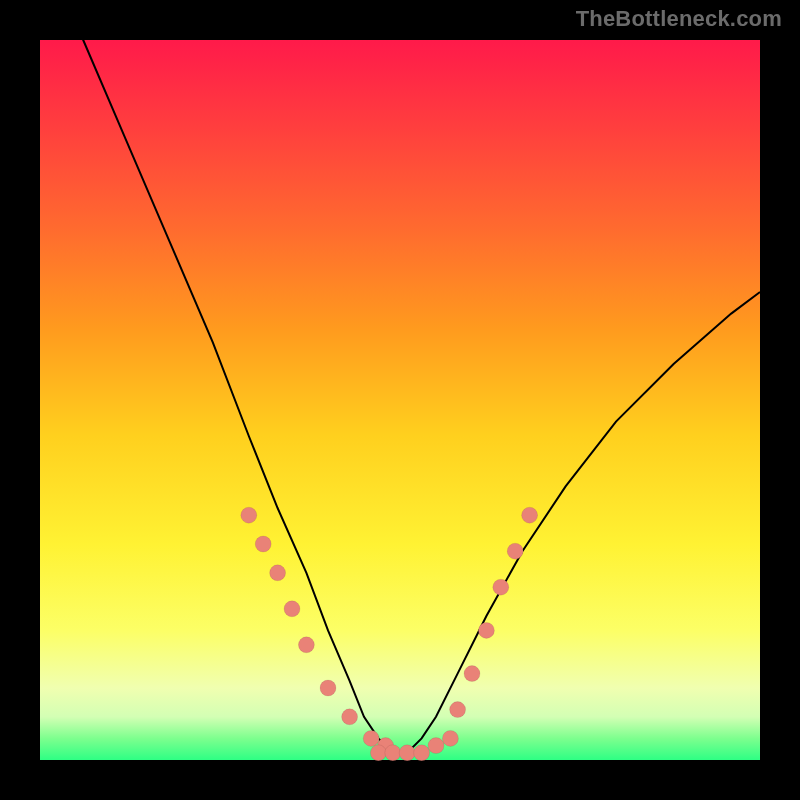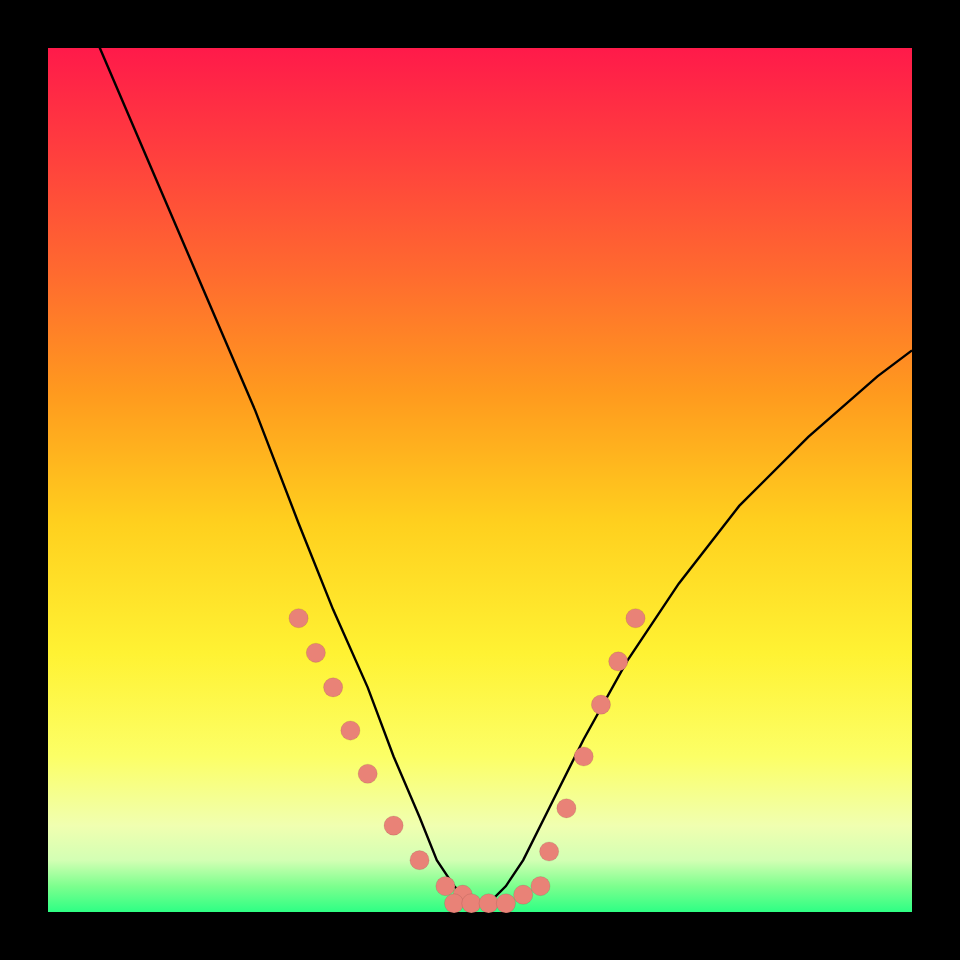--- a/index.html
+++ b/index.html
@@ -62,20 +62,21 @@
   .dot {
     fill: #e98277;
     stroke: rgba(0,0,0,0.15);
     stroke-width: 0.5;
   }
 </style>
 </head>
 <body>
 
 <div class="wrap">
+  <div class="wm">TheBottleneck.com</div>
   <div class="plot">
     <svg class="curve" viewBox="0 0 720 720">
       <path id="curve-path" class="curve-path" d="M0.0 -86.4 L43.2 0.0 L86.4 100.8 L129.6 201.6 L172.8 302.4 L208.8 396.0 L237.6 468.0 L266.4 532.8 L288.0 590.4 L309.6 640.8 L324.0 676.8 L338.4 698.4 L352.8 712.8 L367.2 712.8 L381.6 698.4 L396.0 676.8 L417.6 633.6 L446.4 576.0 L482.4 511.2 L525.6 446.4 L576.0 381.6 L633.6 324.0 L691.2 273.6 L720.0 252.0"></path>
       <g id="dots-left">
           <circle cx="208.8" cy="475.2" r="8" class="dot"></circle>
           <circle cx="223.2" cy="504.0" r="8" class="dot"></circle>
           <circle cx="237.6" cy="532.8" r="8" class="dot"></circle>
           <circle cx="252.0" cy="568.8" r="8" class="dot"></circle>
           <circle cx="266.4" cy="604.8" r="8" class="dot"></circle>
           <circle cx="288.0" cy="648.0" r="8" class="dot"></circle>

